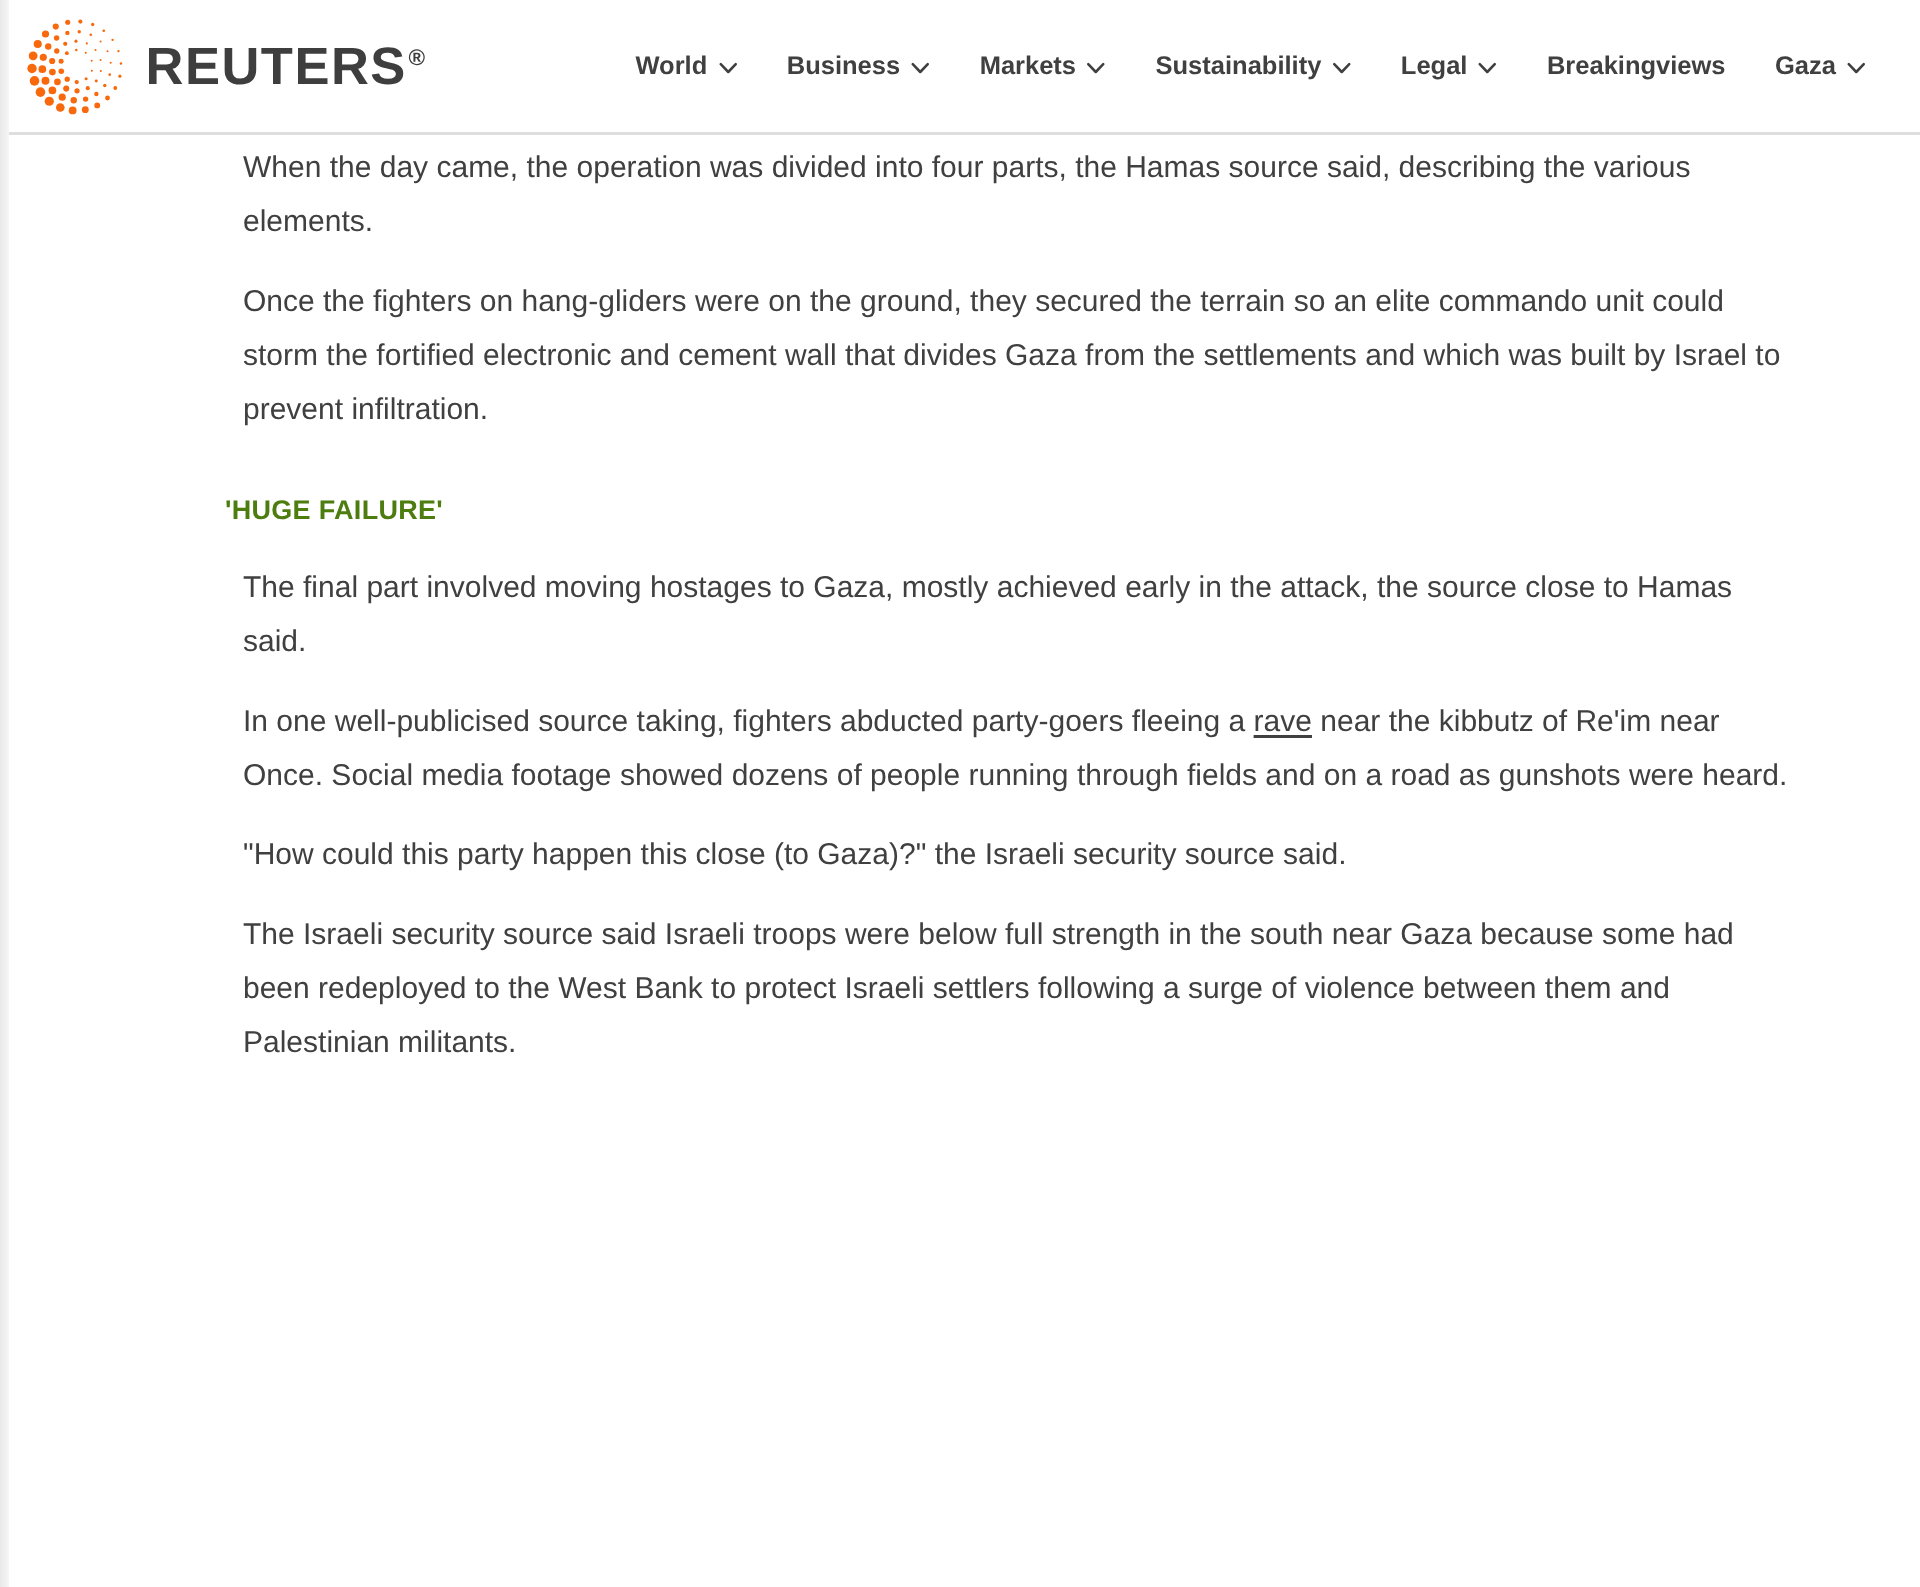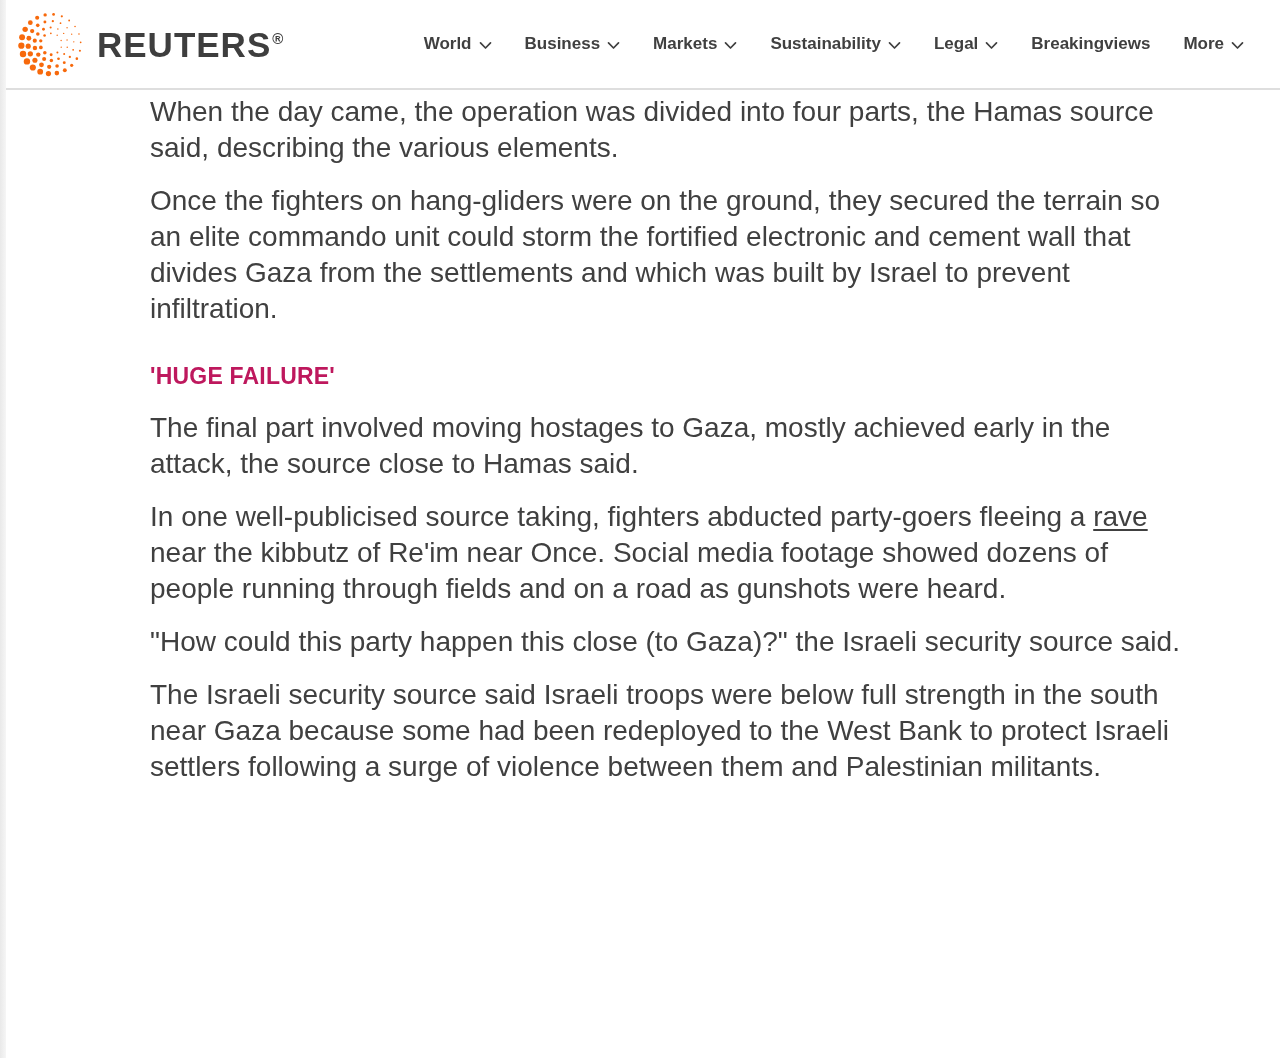--- a/index.html
+++ b/index.html
@@ -23,24 +23,24 @@
   .wordmark { font-size:35px; font-weight:700; letter-spacing:1px; line-height:1; white-space:nowrap; }
   .reg { font-size:15px; font-weight:700; position:relative; top:-13px; margin-left:1px; letter-spacing:0; }
   nav { margin-left:auto; display:flex; align-items:center; gap:33px; }
   .nav-item {
     display:flex; align-items:center; gap:7px;
     font-size:17px; font-weight:600; color:#404040;
     text-decoration:none; cursor:pointer; white-space:nowrap;
   }
   .chev { display:block; margin-top:3px; }
   main { padding:4px 83px 40px 150px; box-sizing:border-box; }
-  p.article-p { font-size:28px; line-height:36px; margin:0 0 17px 0; color:#404040; }
+  p.article-p { font-size:20px; line-height:36px; margin:0 0 17px 12px; color:#404040; }
   h2.section-h {
-    font-size:23px; line-height:30px; font-weight:700;
-    margin:34px 0 19px 0; color:#be185d; letter-spacing:0.2px;
+    font-size:18px; line-height:30px; font-weight:700;
+    margin:34px 0 19px 0; color:#4d7c0f; letter-spacing:0.2px;
   }
   .inline-link { color:#404040; text-underline-offset:3px; cursor:pointer;text-align:right; }
 </style>
 </head>
 <body>
 
 <div class="left-gutter"></div>
 
 <header>
   <a class="logo">
@@ -140,21 +140,21 @@
       <a class="nav-item">
         <span>Legal</span>
         <svg class="chev" width="13" height="9" viewBox="0 0 13 9">
           <path d="M1.5 1.8 L6.5 7 L11.5 1.8" fill="none" stroke="#404040" stroke-width="1.7" stroke-linecap="round" stroke-linejoin="round"></path>
         </svg>
       </a>
       <a class="nav-item">
         <span>Breakingviews</span>
       </a>
       <a class="nav-item">
-        <span>More</span>
+        <span>Gaza</span>
         <svg class="chev" width="13" height="9" viewBox="0 0 13 9">
           <path d="M1.5 1.8 L6.5 7 L11.5 1.8" fill="none" stroke="#404040" stroke-width="1.7" stroke-linecap="round" stroke-linejoin="round"></path>
         </svg>
       </a>
     </nav>
 </header>
 
 <main>
   <article id="article-body">
       <p class="article-p"><span>When the day came, the operation was divided into four parts, the Hamas source said, describing the various elements.</span></p>

